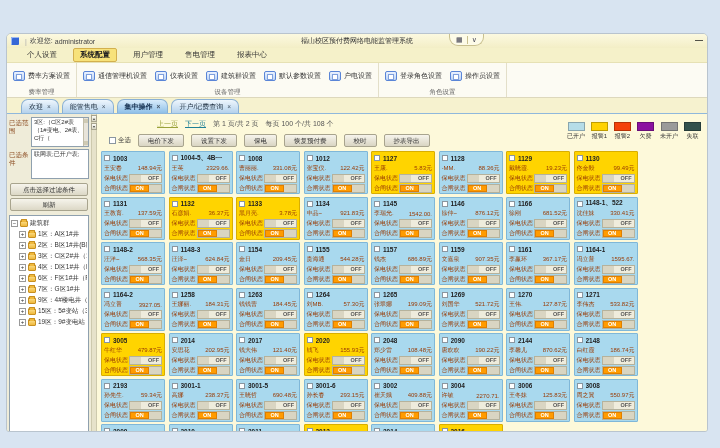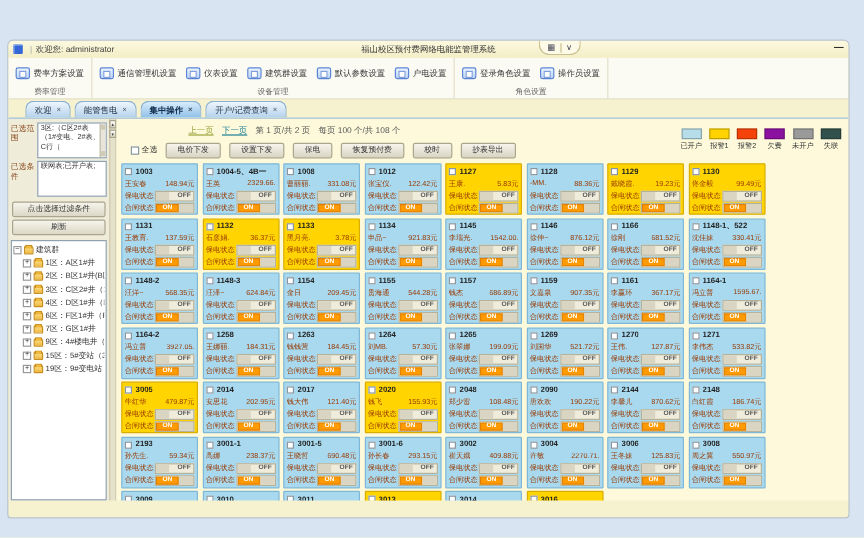--- a/index.html
+++ b/index.html
@@ -116,20 +116,28 @@
     <span>administrator</span>
     <span class="apptitle">福山校区预付费网络电能监管理系统</span>
     <span class="ctrlpill">
       <span>▦</span>
       <span class="div"></span>
       <span>∨</span>
     </span>
     <span class="minidash">—</span>
   </div>
 
+  <div class="menubar">
+
+  <div class="menuitem"><span>个人设置</span></div>
+      <div class="menuitem active"><span>系统配置</span></div>
+      <div class="menuitem"><span>用户管理</span></div>
+      <div class="menuitem"><span>售电管理</span></div>
+      <div class="menuitem"><span>报表中心</span></div>
+    </div>
 
   <div class="ribbon">
     <div class="rgroup">
       <div class="rbtns">
 
       <div class="rbtn">
             <span class="ric"></span>
             <span>费率方案设置</span>
           </div>
         </div>

